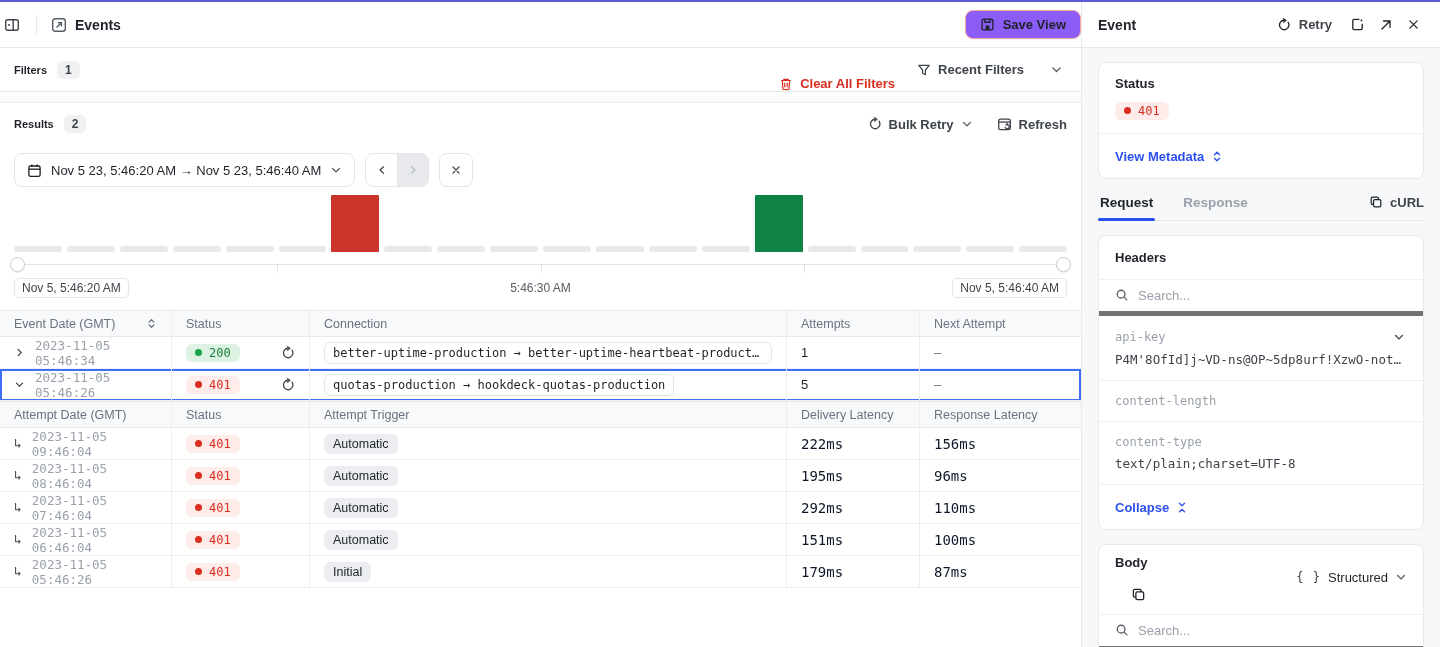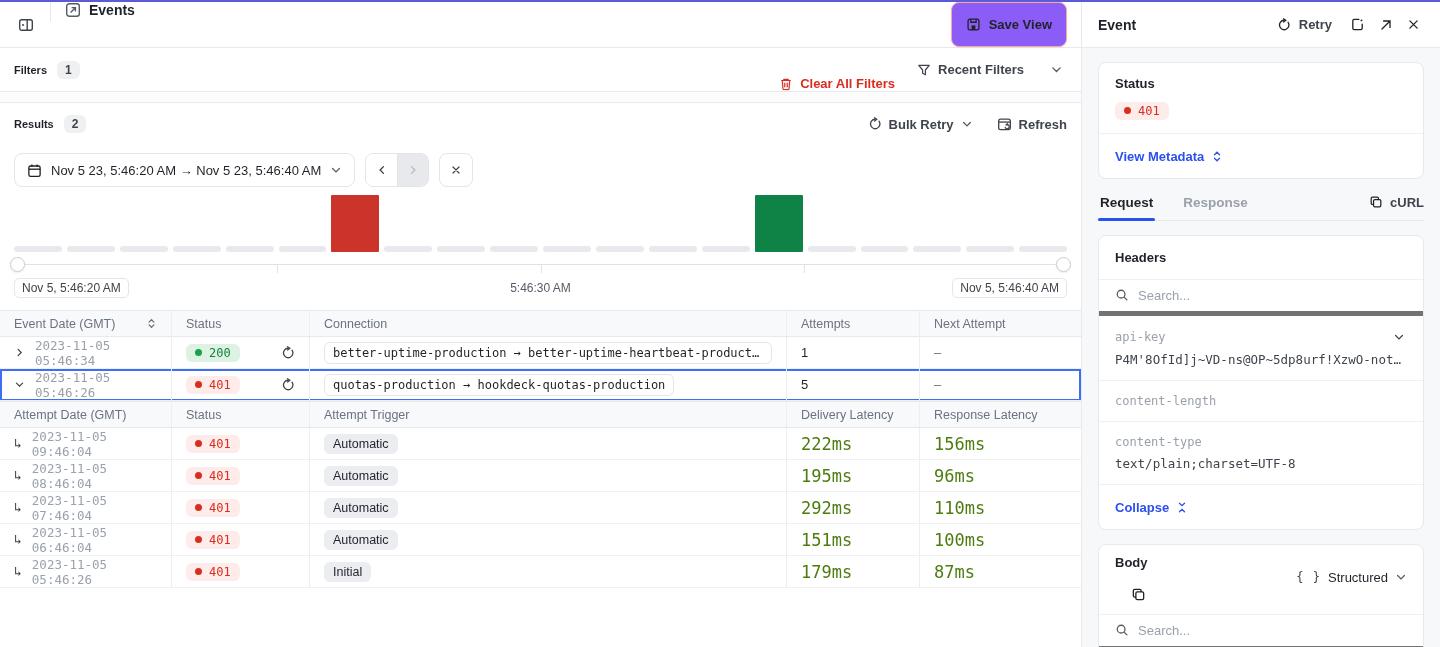--- a/index.html
+++ b/index.html
@@ -6,21 +6,21 @@
   body { font-family:"Liberation Sans", sans-serif; background:#fff; color:#1f2329; }
   .app { position:relative; width:1440px; height:647px; overflow:hidden; background:#fff; }
   .mono { font-family:"DejaVu Sans Mono", monospace; }
   svg { display:block; }
 
   .topline { height:2px; background:#5b5bd6; width:100%; }
 
   
   .left { position:absolute; left:0; top:2px; width:1081px; height:645px; background:#fff; }
 
-  .topbar { height:46px; border-bottom:1px solid #e7e9ec; display:flex; padding:0 14px; }
+  .topbar { height:46px; border-bottom:1px solid #e7e9ec; display:flex; align-items:center; padding:0 0; }
   .topbar .vdiv { width:1px; height:20px; background:#e7e9ec; margin:0 14px 0 12px; }
   .icon-btn { background:none; border:none; cursor:pointer; color:#3f444c; display:flex; align-items:center; padding:4px; }
   .page-title { font-size:14px; font-weight:700; color:#1f2329; margin-left:8px; }
   .save-view { margin-left:auto; display:flex; align-items:center; gap:8px; border:1px solid #fca5a5; border-radius:8px; background:#8b5cf6; padding:6px 14px; font-size:13px; font-weight:600; color:#1f2329; box-shadow:0 1px 2px rgba(0,0,0,.05); cursor:pointer; }
 
   .filters-row { height:44px; display:flex; align-items:center; padding:0 14px; border-bottom:1px solid #e7e9ec; }
   .section-label { font-size:11px; font-weight:600; color:#1f2329; }
   .count-badge { margin-left:10px; background:#eef0f2; border-radius:6px; font-size:12px; font-weight:600; color:#3f444c; padding:2px 8px; }
   .filters-actions { margin-left:auto; display:flex; align-items:center; gap:22px; }
   .link-btn { display:flex; align-items:center; gap:7px; background:none; border:none; font-size:13px; font-weight:600; cursor:pointer; color:#3f444c; }
@@ -66,21 +66,21 @@
   .badge .dot { width:7px; height:7px; border-radius:50%; }
   .badge.ok { background:#ddf2e3; color:#15803d; } .badge.ok .dot { background:#16a34a; }
   .badge.err { background:#fdecea; color:#d92d20; } .badge.err .dot { background:#d92d20; }
   .status-cell { justify-content:space-between; }
   .conn-badge { border:1px solid #e3e5e8; border-radius:6px; background:#fff; padding:3px 8px; font-size:12px; color:#1f2329; white-space:nowrap; overflow:hidden; text-overflow:ellipsis; }
   .num-cell { font-size:13px; color:#1f2329; }
   .dash-cell { font-size:13px; color:#6b7280; }
   .attempts-section { box-shadow:inset 3px 0 0 #3d6ef5; }
   .sub-icon { color:#3f444c; font-size:13px; flex:none; }
   .trigger-badge { background:#ebedf0; border-radius:6px; padding:3px 9px; font-size:12.5px; color:#1f2329; }
-  .latency { color:#4d7c0f; font-size:17px; }
+  .latency { color:#0f172a; font-size:14px; }
 
   
   .right { position:absolute; left:1081px; top:2px; width:359px; height:645px; border-left:1px solid #e7e9ec; background:#f7f8f9; display:flex; flex-direction:column; }
   .panel-topbar { height:46px; background:#fff; border-bottom:1px solid #e7e9ec; display:flex; align-items:center; padding:0 16px; flex:none; }
   .panel-title { font-size:14px; font-weight:700; }
   .panel-actions { margin-left:auto; display:flex; align-items:center; gap:6px; }
   .panel-actions .link-btn { gap:8px; }
   .panel-body { padding:14px 16px; overflow:hidden; }
   .card { background:#fff; border:1px solid #e7e9ec; border-radius:8px; }
   .card-sec { padding:13px 16px; border-bottom:1px solid #eef0f2; }

